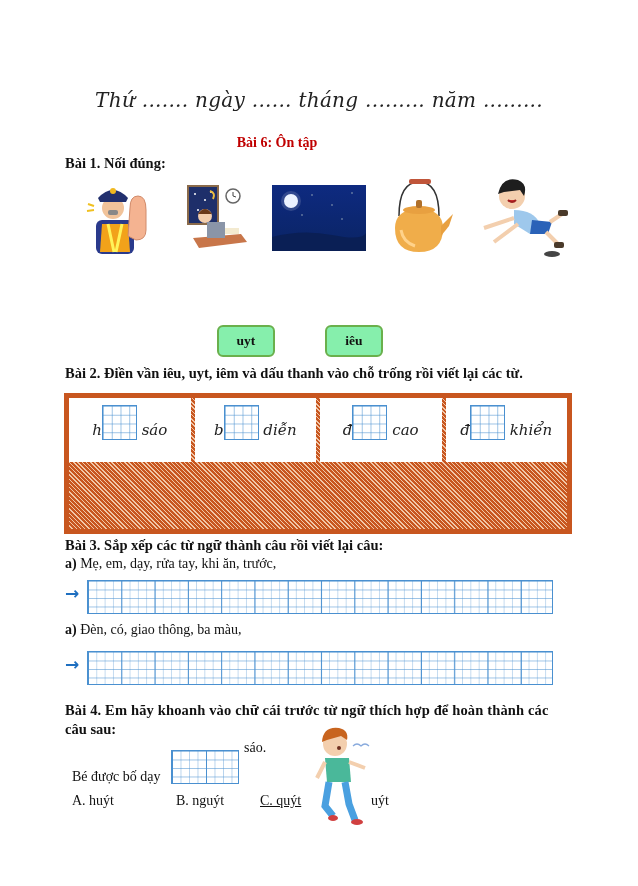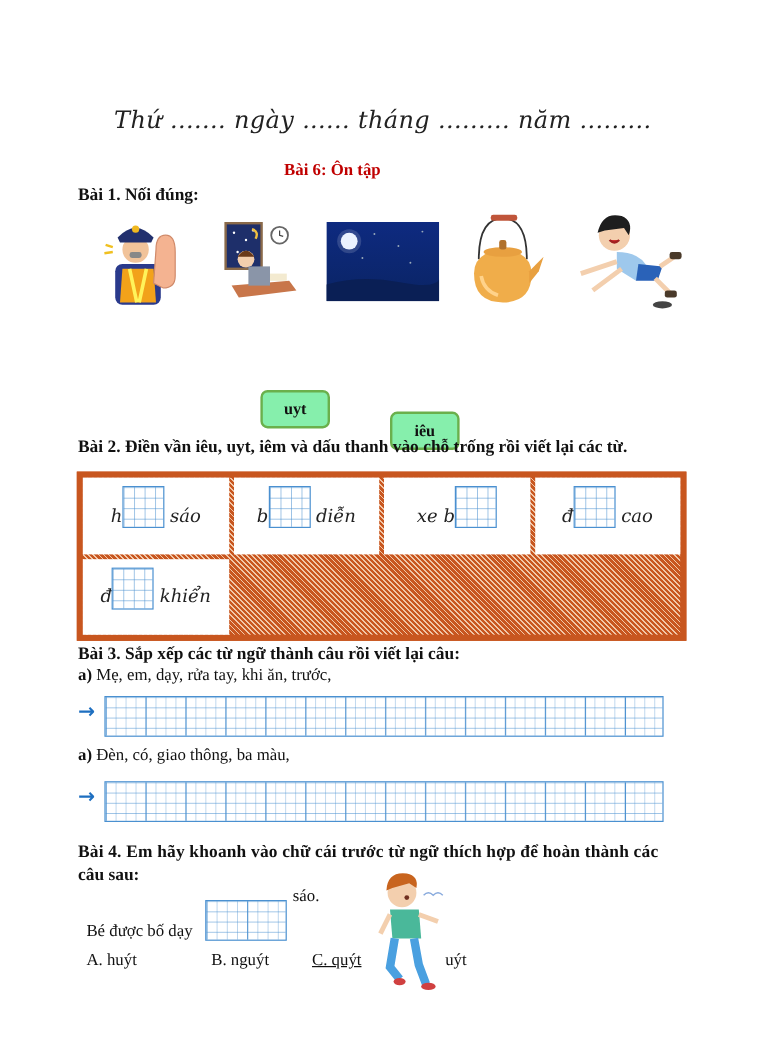--- a/index.html
+++ b/index.html
@@ -130,39 +130,34 @@
     <rect x="84" y="36" width="10" height="6" rx="2" fill="#4a3a2a"></rect>
     <path d="M72 58 L84 70" stroke="#f3cfae" stroke-width="4"></path>
     <rect x="80" y="68" width="10" height="6" rx="2" fill="#4a3a2a"></rect>
     <path d="M40 44 L10 54" stroke="#f3cfae" stroke-width="4"></path>
     <path d="M44 50 L20 68" stroke="#f3cfae" stroke-width="4"></path>
     <ellipse cx="78" cy="80" rx="8" ry="3" fill="#444"></ellipse>
   </svg>
 </div>
 
 <div class="abs answer-box" style="left:217px;">uyt</div>
-<div class="abs answer-box" style="left:325px;margin-top:18px;">iêu</div>
+<div class="abs answer-box" style="left:325px;">iêu</div>
 
 <div class="abs heading" style="left:65px; top:365px;">Bài 2. Điền vần iêu, uyt, iêm và dấu thanh vào chỗ trống rồi viết lại các từ.</div>
 
 <div class="abs fill-table">
   <div class="cell">
     <span class="w">h</span>
     <span class="tiny-grid"></span>
     <span class="w"> sáo</span>
   </div>
   <div class="cell">
     <span class="w">b</span>
     <span class="tiny-grid"></span>
     <span class="w"> diễn</span>
-  </div>
-  <div class="cell">
-    <span class="w">xe b</span>
-    <span class="tiny-grid"></span>
-    <span class="w"></span>
   </div>
   <div class="cell">
     <span class="w">đ</span>
     <span class="tiny-grid"></span>
     <span class="w"> cao</span>
   </div>
   <div class="cell">
     <span class="w">đ</span>
     <span class="tiny-grid"></span>
     <span class="w"> khiển</span>

